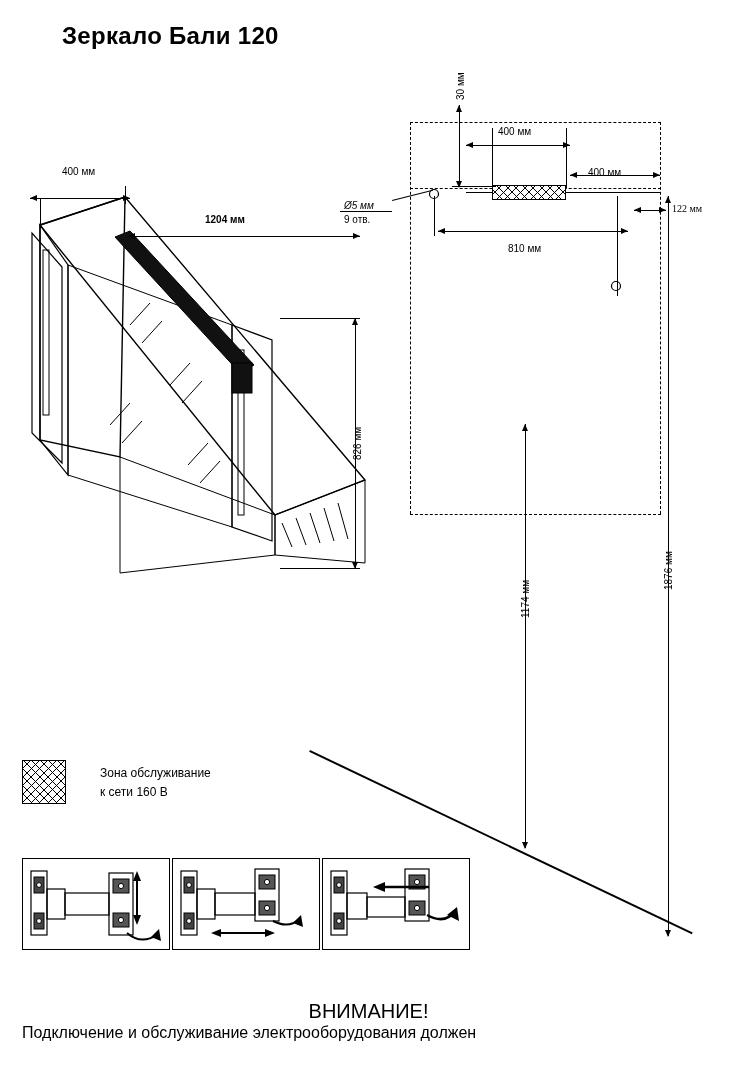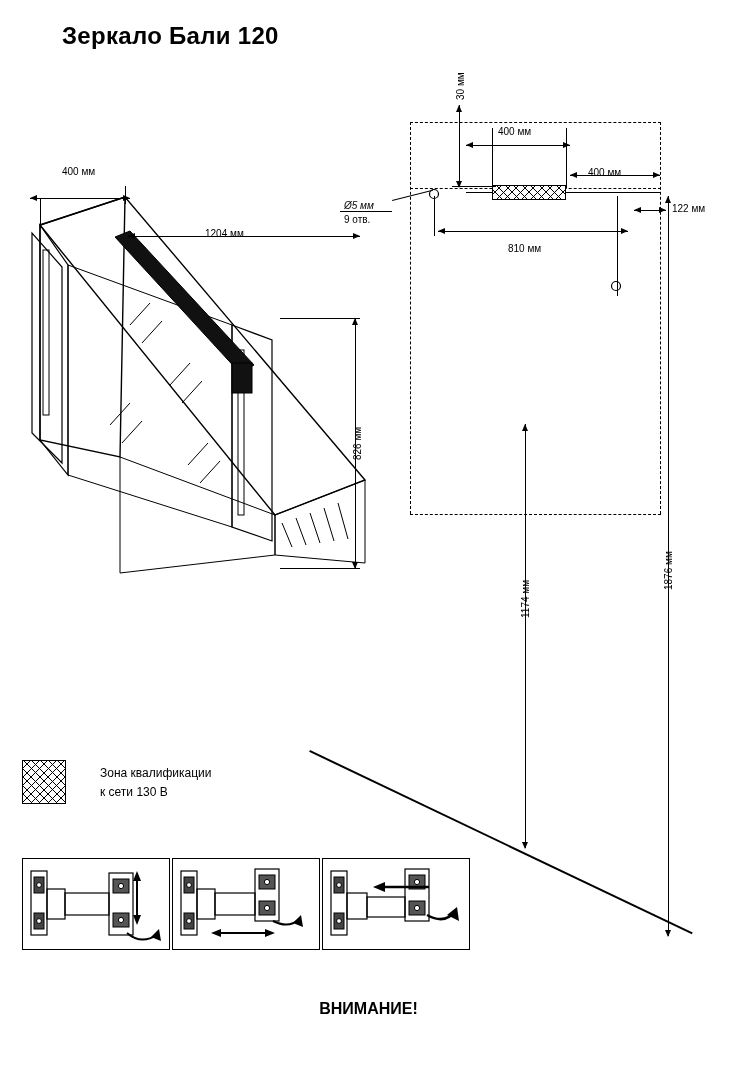--- a/index.html
+++ b/index.html
@@ -88,21 +88,21 @@
     position:absolute; top:858px; height:92px;
     border:1px solid #000; background:#fff; box-sizing:border-box;
   }
   .p1 { left:22px; width:148px; }
   .p2 { left:172px; width:148px; }
   .p3 { left:322px; width:148px; }
 
   
   .attn {
     position:absolute; left:0; right:0; top:1000px;
-    text-align:center; font-size:16px; font-weight:bold;
+    text-align:center; font-size:20px; font-weight:normal;
   }
   .foot1 { position:absolute; left:22px; top:1024px; font-size:16px; }
   .foot2 { position:absolute; left:22px; top:1048px; font-size:16px; }
 </style>
 </head>
 <body>
 
 <div class="page">
 
   <div class="title">Зеркало Бали 120</div>
@@ -157,21 +157,21 @@
     <div class="ln hl" style="left:30px; top:198px; width:100px;"></div>
     <div class="arrowL" style="left:30px; top:195px;"></div>
     <div class="arrowR" style="left:123px; top:195px;"></div>
     <div class="ln vl" style="left:40px; top:198px; height:30px;"></div>
     <div class="ln vl" style="left:125px; top:186px; height:18px;"></div>
     <div class="lbl" style="left:62px; top:166px;">400 мм</div>
 
     <div class="ln hl" style="left:128px; top:236px; width:232px;"></div>
     <div class="arrowL" style="left:128px; top:233px;"></div>
     <div class="arrowR" style="left:353px; top:233px;"></div>
-    <div class="lbl" style="left:205px; top:228px;">1204 мм</div>
+    <div class="lbl" style="left:205px; top:214px;font-weight:bold;">1204 мм</div>
 
     <div class="ln vl" style="left:355px; top:318px; height:250px;"></div>
     <div class="arrowU" style="left:352px; top:318px;"></div>
     <div class="arrowD" style="left:352px; top:562px;"></div>
     <div class="ln hl" style="left:280px; top:318px; width:80px;"></div>
     <div class="ln hl" style="left:280px; top:568px; width:80px;"></div>
     <div class="lbl v" style="left:352px; top:460px;">826 мм</div>
   </div>
 
   <div>
@@ -218,38 +218,38 @@
     <div class="ln hl" style="left:438px; top:231px; width:190px;"></div>
     <div class="arrowL" style="left:438px; top:228px;"></div>
     <div class="arrowR" style="left:621px; top:228px;"></div>
     <div class="ln vl" style="left:434px; top:196px; height:40px;"></div>
     <div class="ln vl" style="left:617px; top:196px; height:100px;"></div>
     <div class="lbl" style="left:508px; top:243px;">810 мм</div>
 
     <div class="ln hl" style="left:634px; top:210px; width:32px;"></div>
     <div class="arrowL" style="left:634px; top:207px;"></div>
     <div class="arrowR" style="left:659px; top:207px;"></div>
-    <div class="lbl" style="left:672px; top:203px;">122 мм</div>
+    <div class="lbl" style="left:672px; top:203px;font-family:Liberation Serif, serif;">122 мм</div>
 
     <div class="ln hl" style="left:310px; top:750px; width:424px; height:1.5px; transform:rotate(25.5deg); transform-origin:0 0;"></div>
 
     <div class="ln vl" style="left:525px; top:424px; height:424px;"></div>
     <div class="arrowU" style="left:522px; top:424px;"></div>
     <div class="arrowD" style="left:522px; top:842px;"></div>
     <div class="lbl v" style="left:520px; top:618px;">1174 мм</div>
 
     <div class="ln vl" style="left:668px; top:196px; height:740px;"></div>
     <div class="arrowU" style="left:665px; top:196px;"></div>
     <div class="arrowD" style="left:665px; top:930px;"></div>
     <div class="lbl v" style="left:663px; top:590px;">1876 мм</div>
   </div>
 
   <div class="legend-sq hatch"></div>
-  <div class="legend-t1">Зона квалификации</div>
-  <div class="legend-t2">к сети 130 В</div>
+  <div class="legend-t1">Зона обслуживание</div>
+  <div class="legend-t2">к сети 160 В</div>
 
   <div class="panel p1">
     <svg width="146" height="90">
       <rect x="8" y="12" width="16" height="64" fill="none" stroke="#000" stroke-width="1.2"></rect>
       <rect x="11" y="18" width="10" height="16" fill="#444" stroke="#000"></rect>
       <rect x="11" y="54" width="10" height="16" fill="#444" stroke="#000"></rect>
       <circle cx="16" cy="26" r="2.4" fill="#fff" stroke="#000"></circle>
       <circle cx="16" cy="62" r="2.4" fill="#fff" stroke="#000"></circle>
       <rect x="24" y="30" width="18" height="30" fill="none" stroke="#000" stroke-width="1.2"></rect>
       <rect x="42" y="34" width="44" height="22" fill="none" stroke="#000" stroke-width="1.2"></rect>
@@ -303,14 +303,15 @@
       <rect x="86" y="42" width="16" height="14" fill="#555" stroke="#000"></rect>
       <circle cx="94" cy="49" r="2.6" fill="#fff" stroke="#000"></circle>
       <line x1="56" y1="28" x2="106" y2="28" stroke="#000" stroke-width="2.5"></line>
       <polygon points="50,28 62,23 62,33" fill="#000"></polygon>
       <path d="M104 56 q18 10 28 -4" stroke="#000" stroke-width="2.5" fill="none"></path>
       <polygon points="134,48 124,56 136,62" fill="#000"></polygon>
     </svg>
   </div>
 
   <div class="attn">ВНИМАНИЕ!</div>
+  <div class="foot1">Подключение и обслуживание электрооборудования должен</div>
 
 </div>
 
 </body></html>

